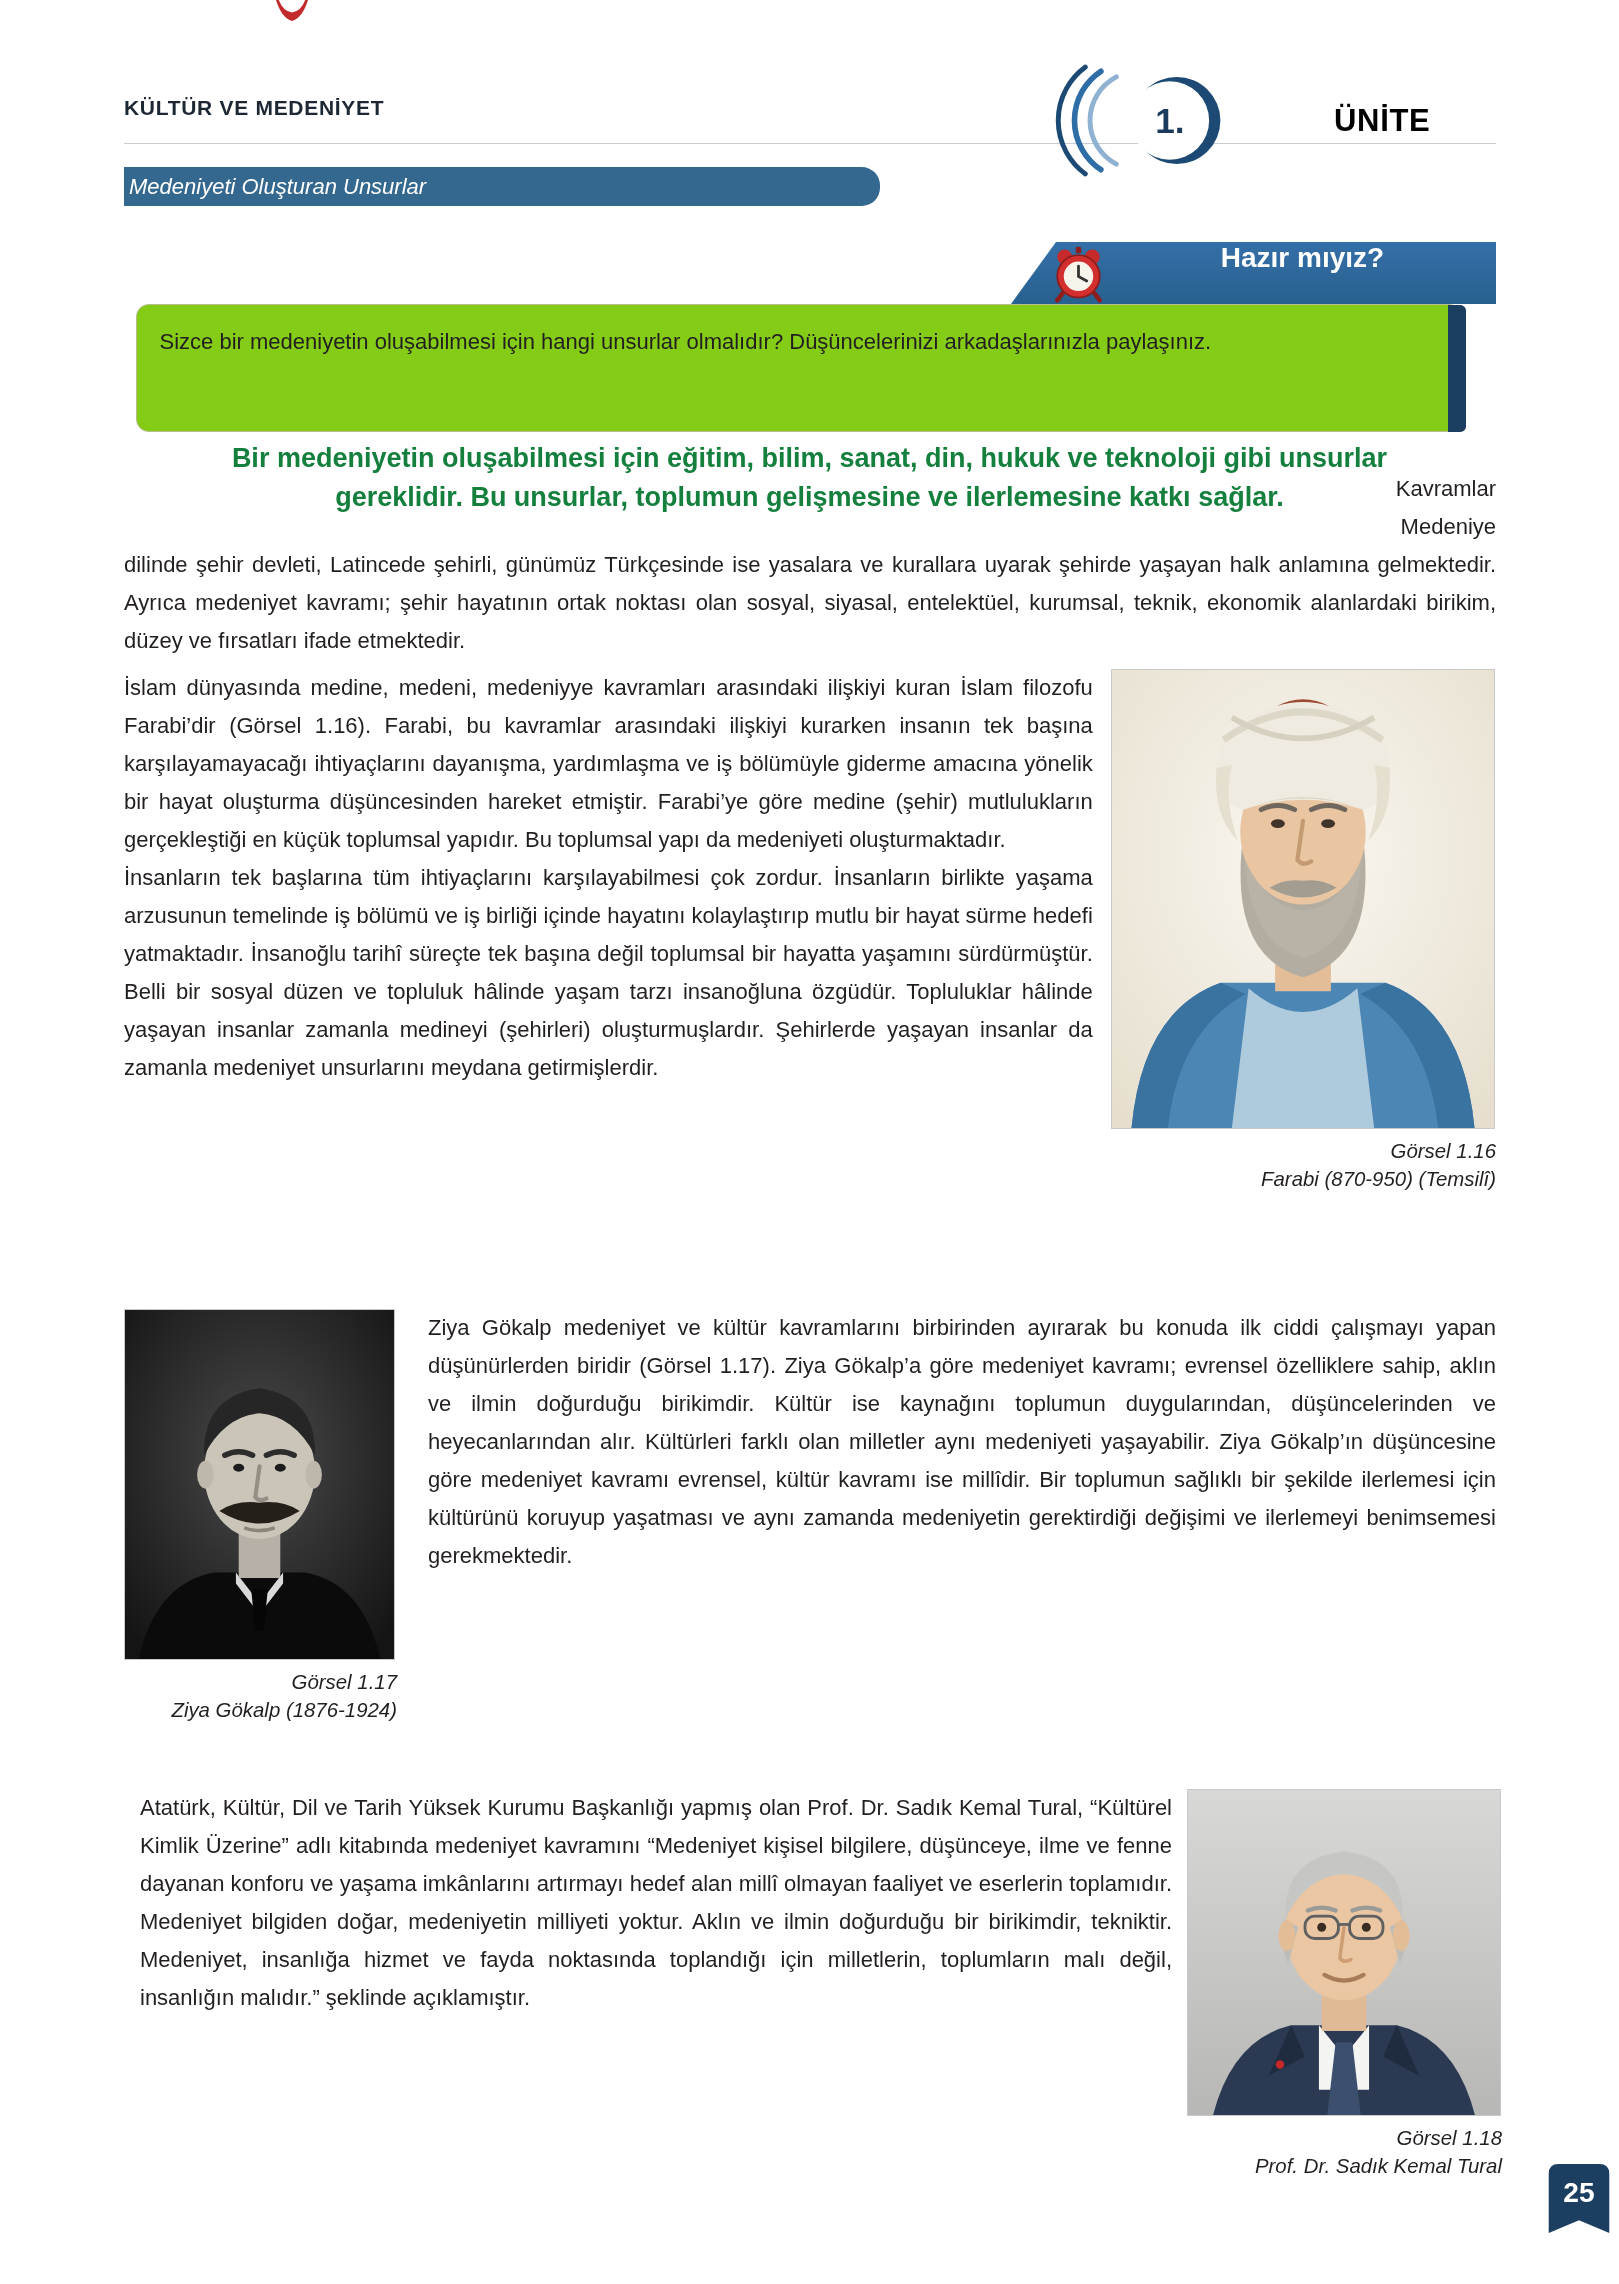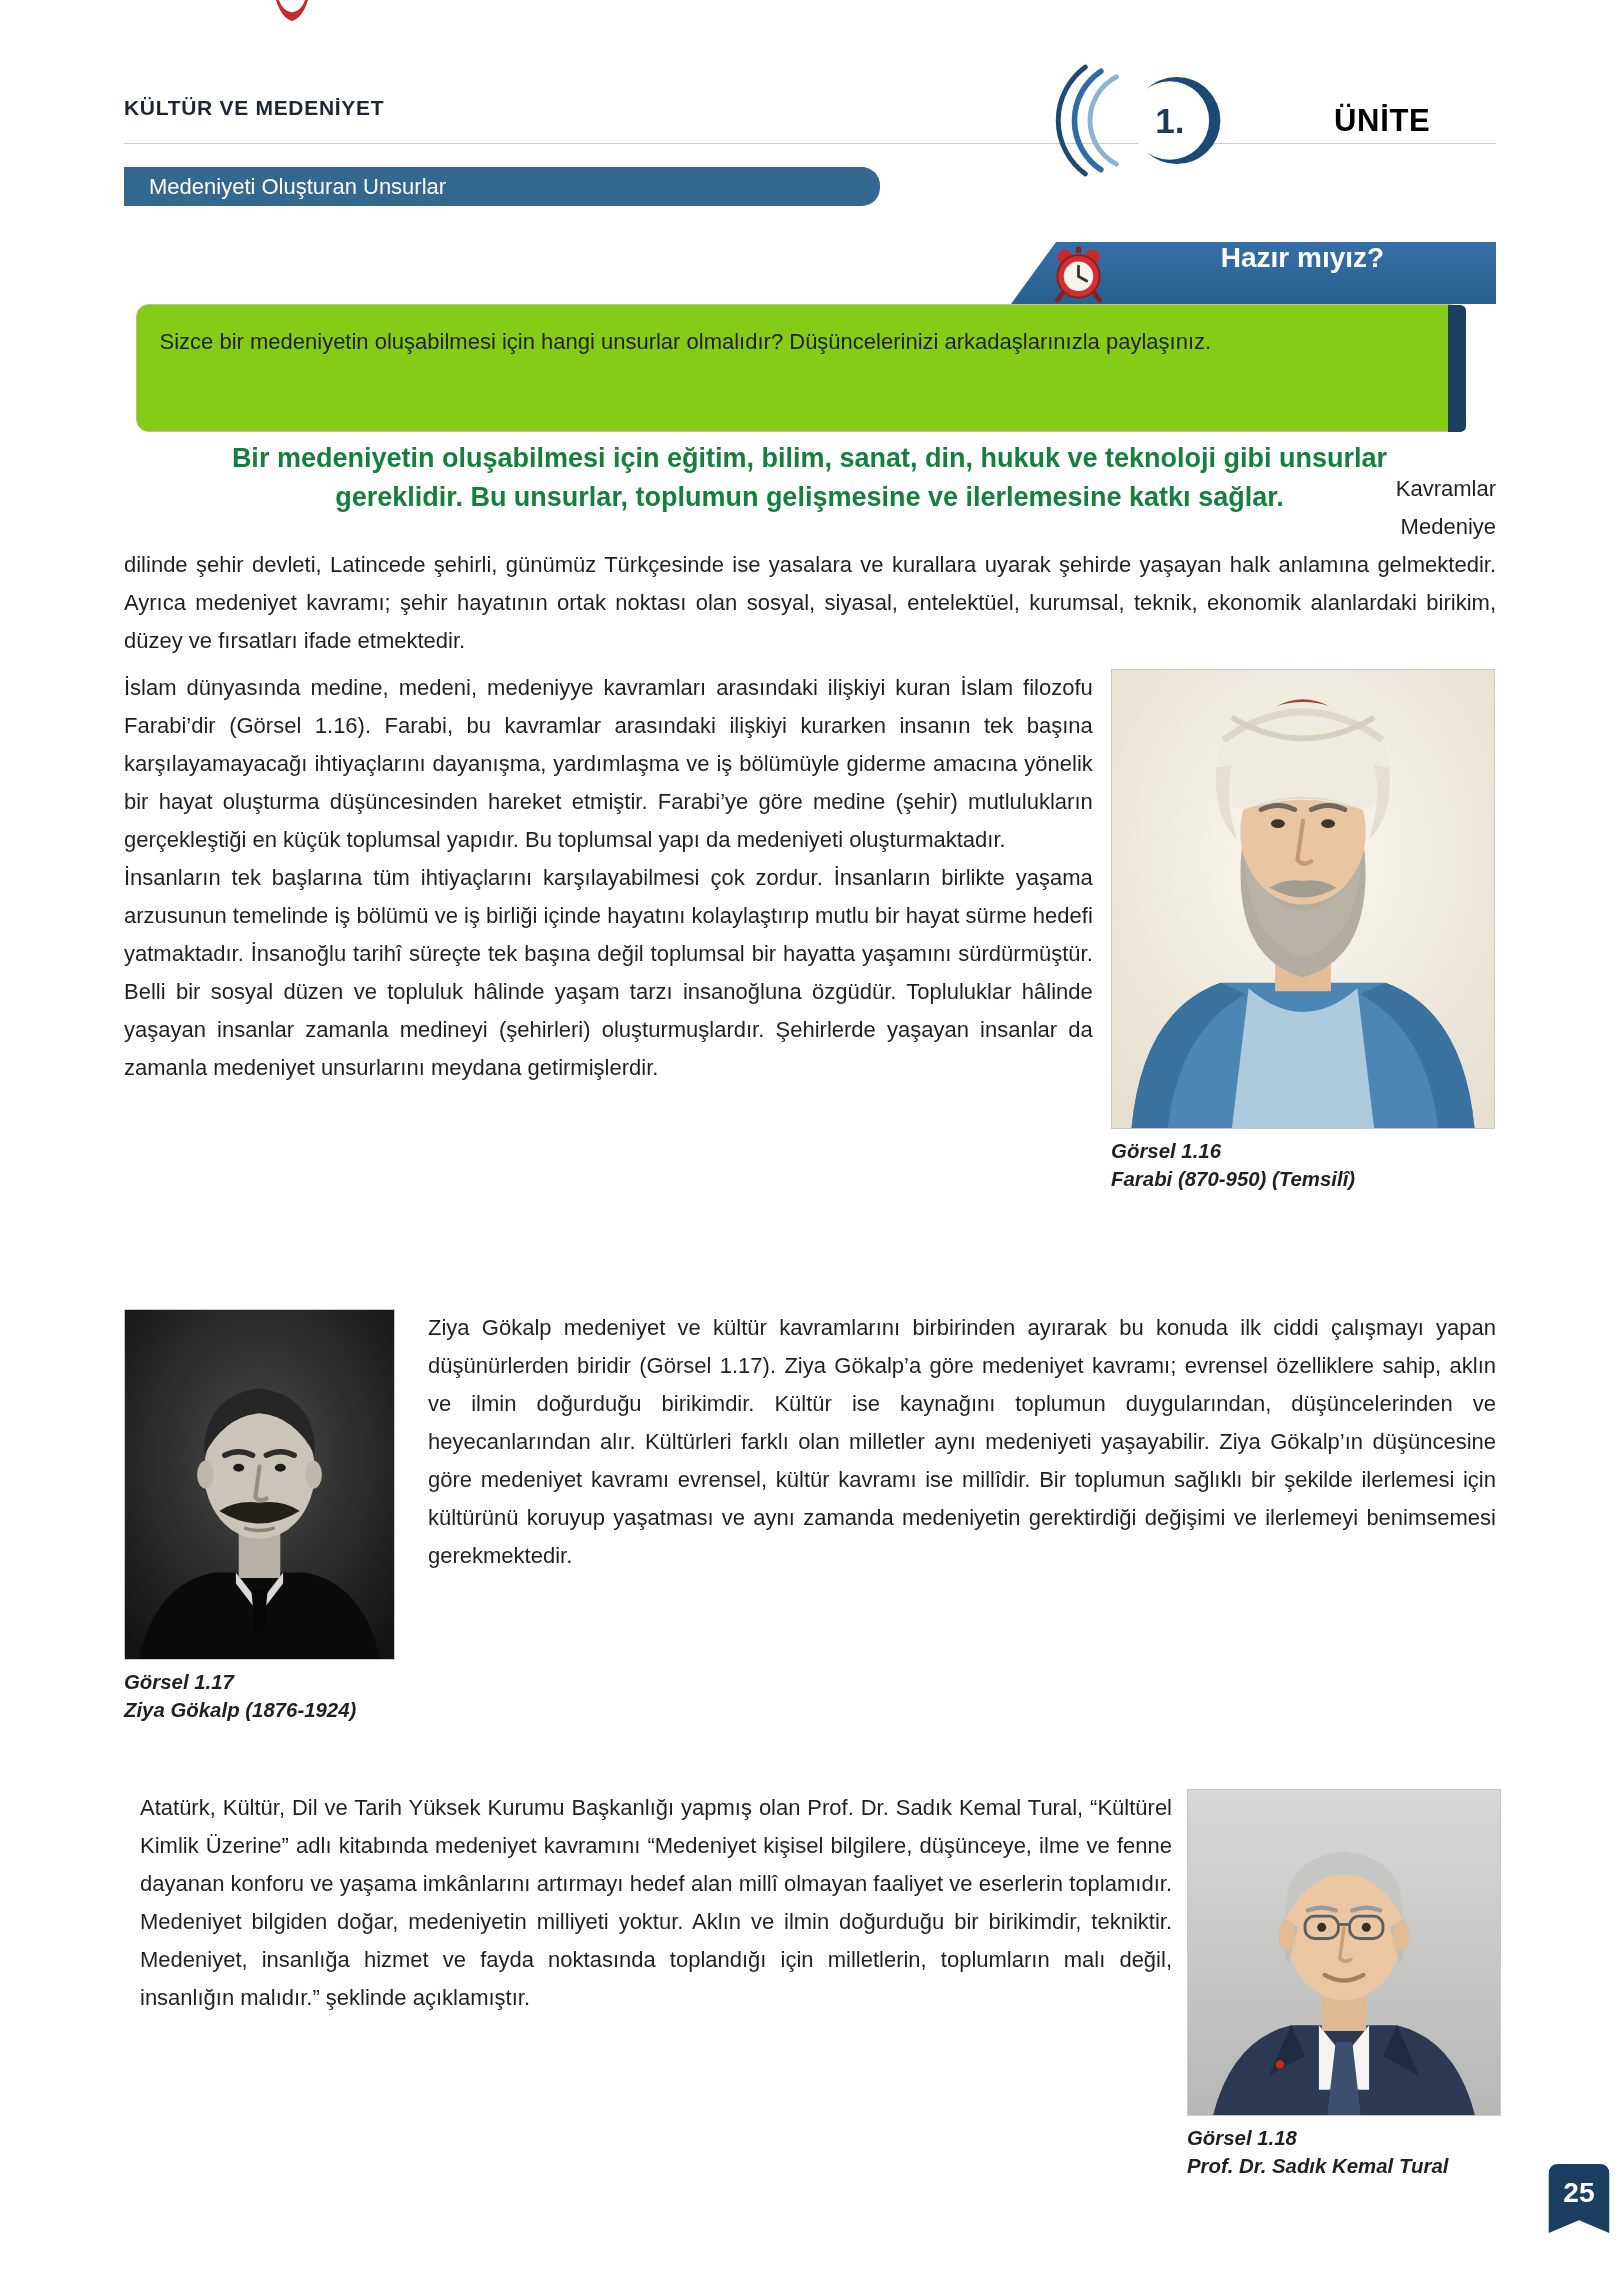--- a/index.html
+++ b/index.html
@@ -25,21 +25,21 @@
   .unit-badge { left: 1032px; top: 60px; width: 239px; height: 121px; z-index: 3; }
   .unit-label {
     left: 1334px; top: 103px;
     font-size: 31px; font-weight: bold; color: #000000; letter-spacing: 0.7px;
   }
 
   
   .section-banner {
     left: 124px; top: 167px; width: 756px; height: 39px;
     background: #35688f; border-radius: 0 18.3px 18.3px 0;
-    color: #ffffff; font-size: 22px; line-height: 39px; padding-left: 25px;
+    color: #ffffff; font-size: 22px; line-height: 39px; padding-left: 5px; font-style: italic;
   }
 
   
   .ready-bar {
     left: 1011px; top: 242px; width: 485px; height: 62px;
     background: linear-gradient(180deg, #356fa8, #27618f);
     clip-path: polygon(45px 0, 100% 0, 100% 100%, 0 100%);
     color: #ffffff; font-size: 28px; font-weight: bold;
     display: flex; align-items: flex-start; justify-content: center;
     padding-left: 98px; z-index: 4;
@@ -65,21 +65,21 @@
 
   
   .body-text { font-size: 22px; line-height: 38px; text-align: justify; }
   .para-intro { left: 124px; top: 470px; width: 1372px; z-index: 1; }
   .para-intro .frag { display: block; height: 38px; text-align: right; }
 
   .sec-farabi { left: 124px; top: 669px; width: 1372px; display: flex; gap: 18.3px; }
   .sec-farabi .text-col { width: 969px; }
   .sec-farabi p { margin: 0; }
 
-  .figure { text-align: left; font-weight: bold; }
+  .figure { text-align: right; }
   .fig-img { border: 0.7px solid #c9c9c9; background: #eee; overflow: hidden; }
   .fig-farabi { width: 385px; }
   .fig-farabi .fig-img { width: 384px; height: 460px; }
   .fig-cap { font-style: italic; font-size: 20.4px; line-height: 28px; margin-top: 8.4px; color: #231f20; }
 
   .sec-gokalp { left: 124px; top: 1309px; width: 1372px; display: flex; gap: 31px; }
   .fig-gokalp { width: 273px; flex: none; }
   .fig-gokalp .fig-img { width: 271px; height: 351px; }
   .sec-gokalp .text-col { width: 1069px; }
 

